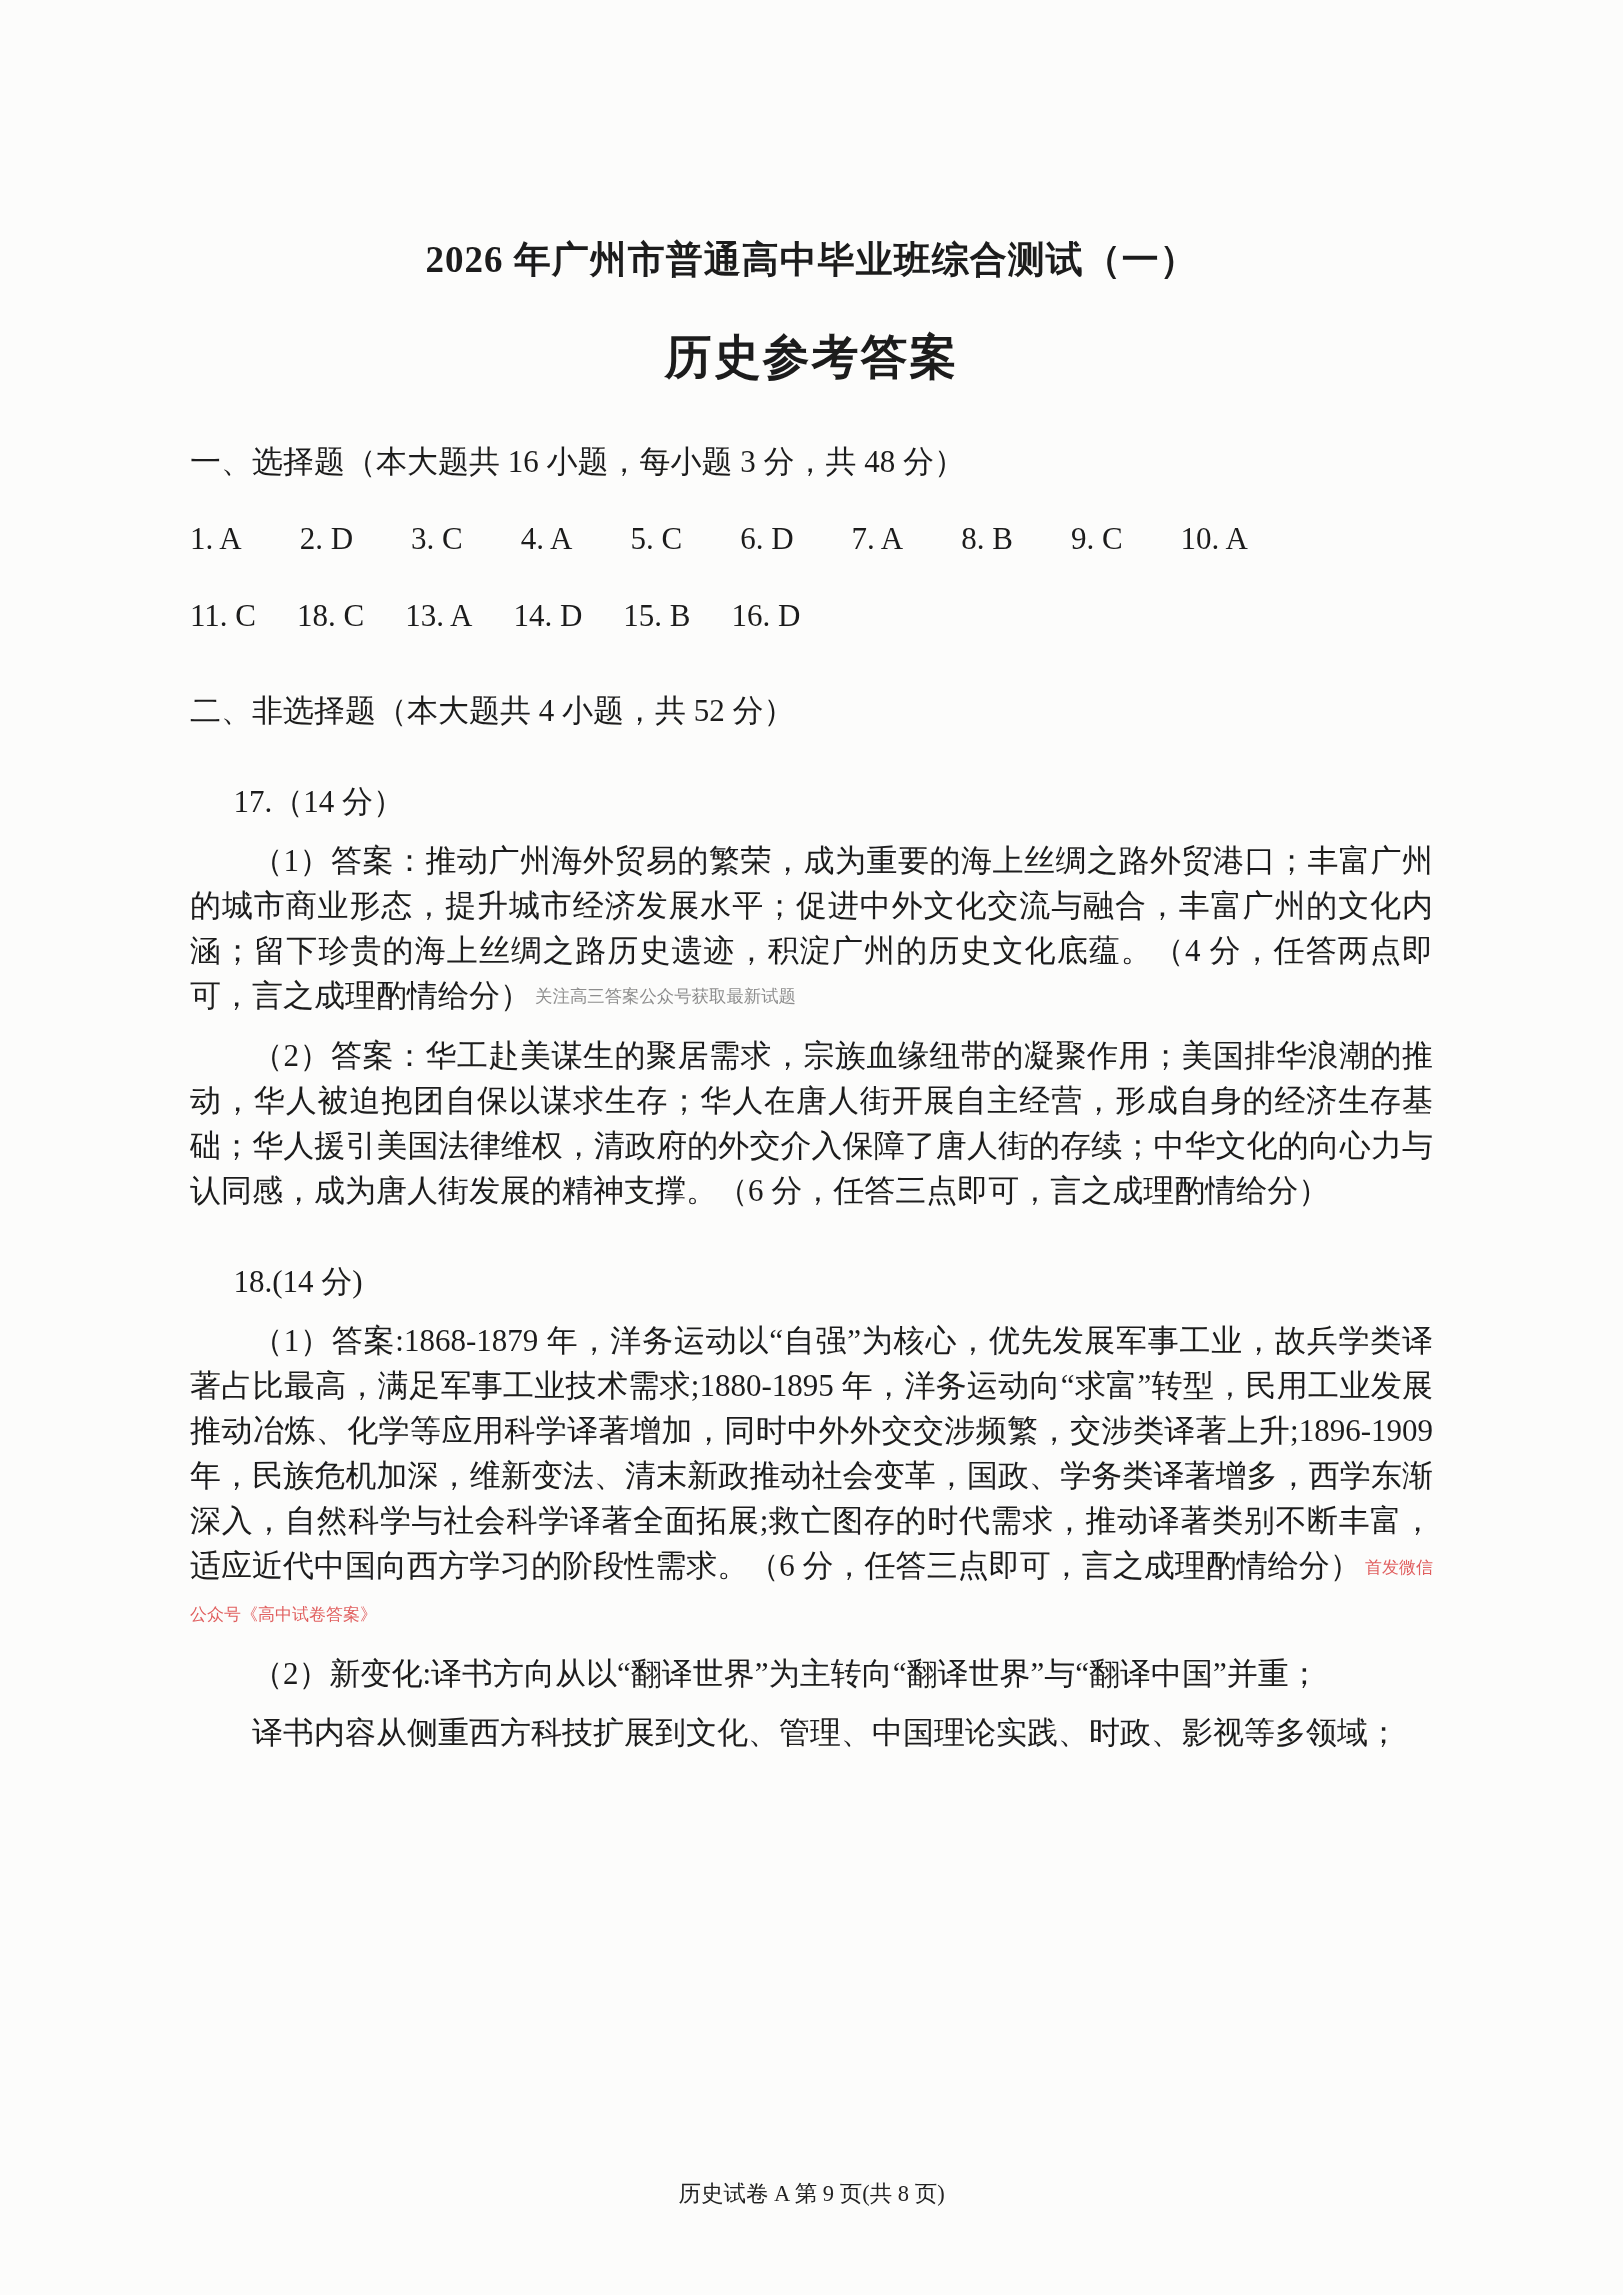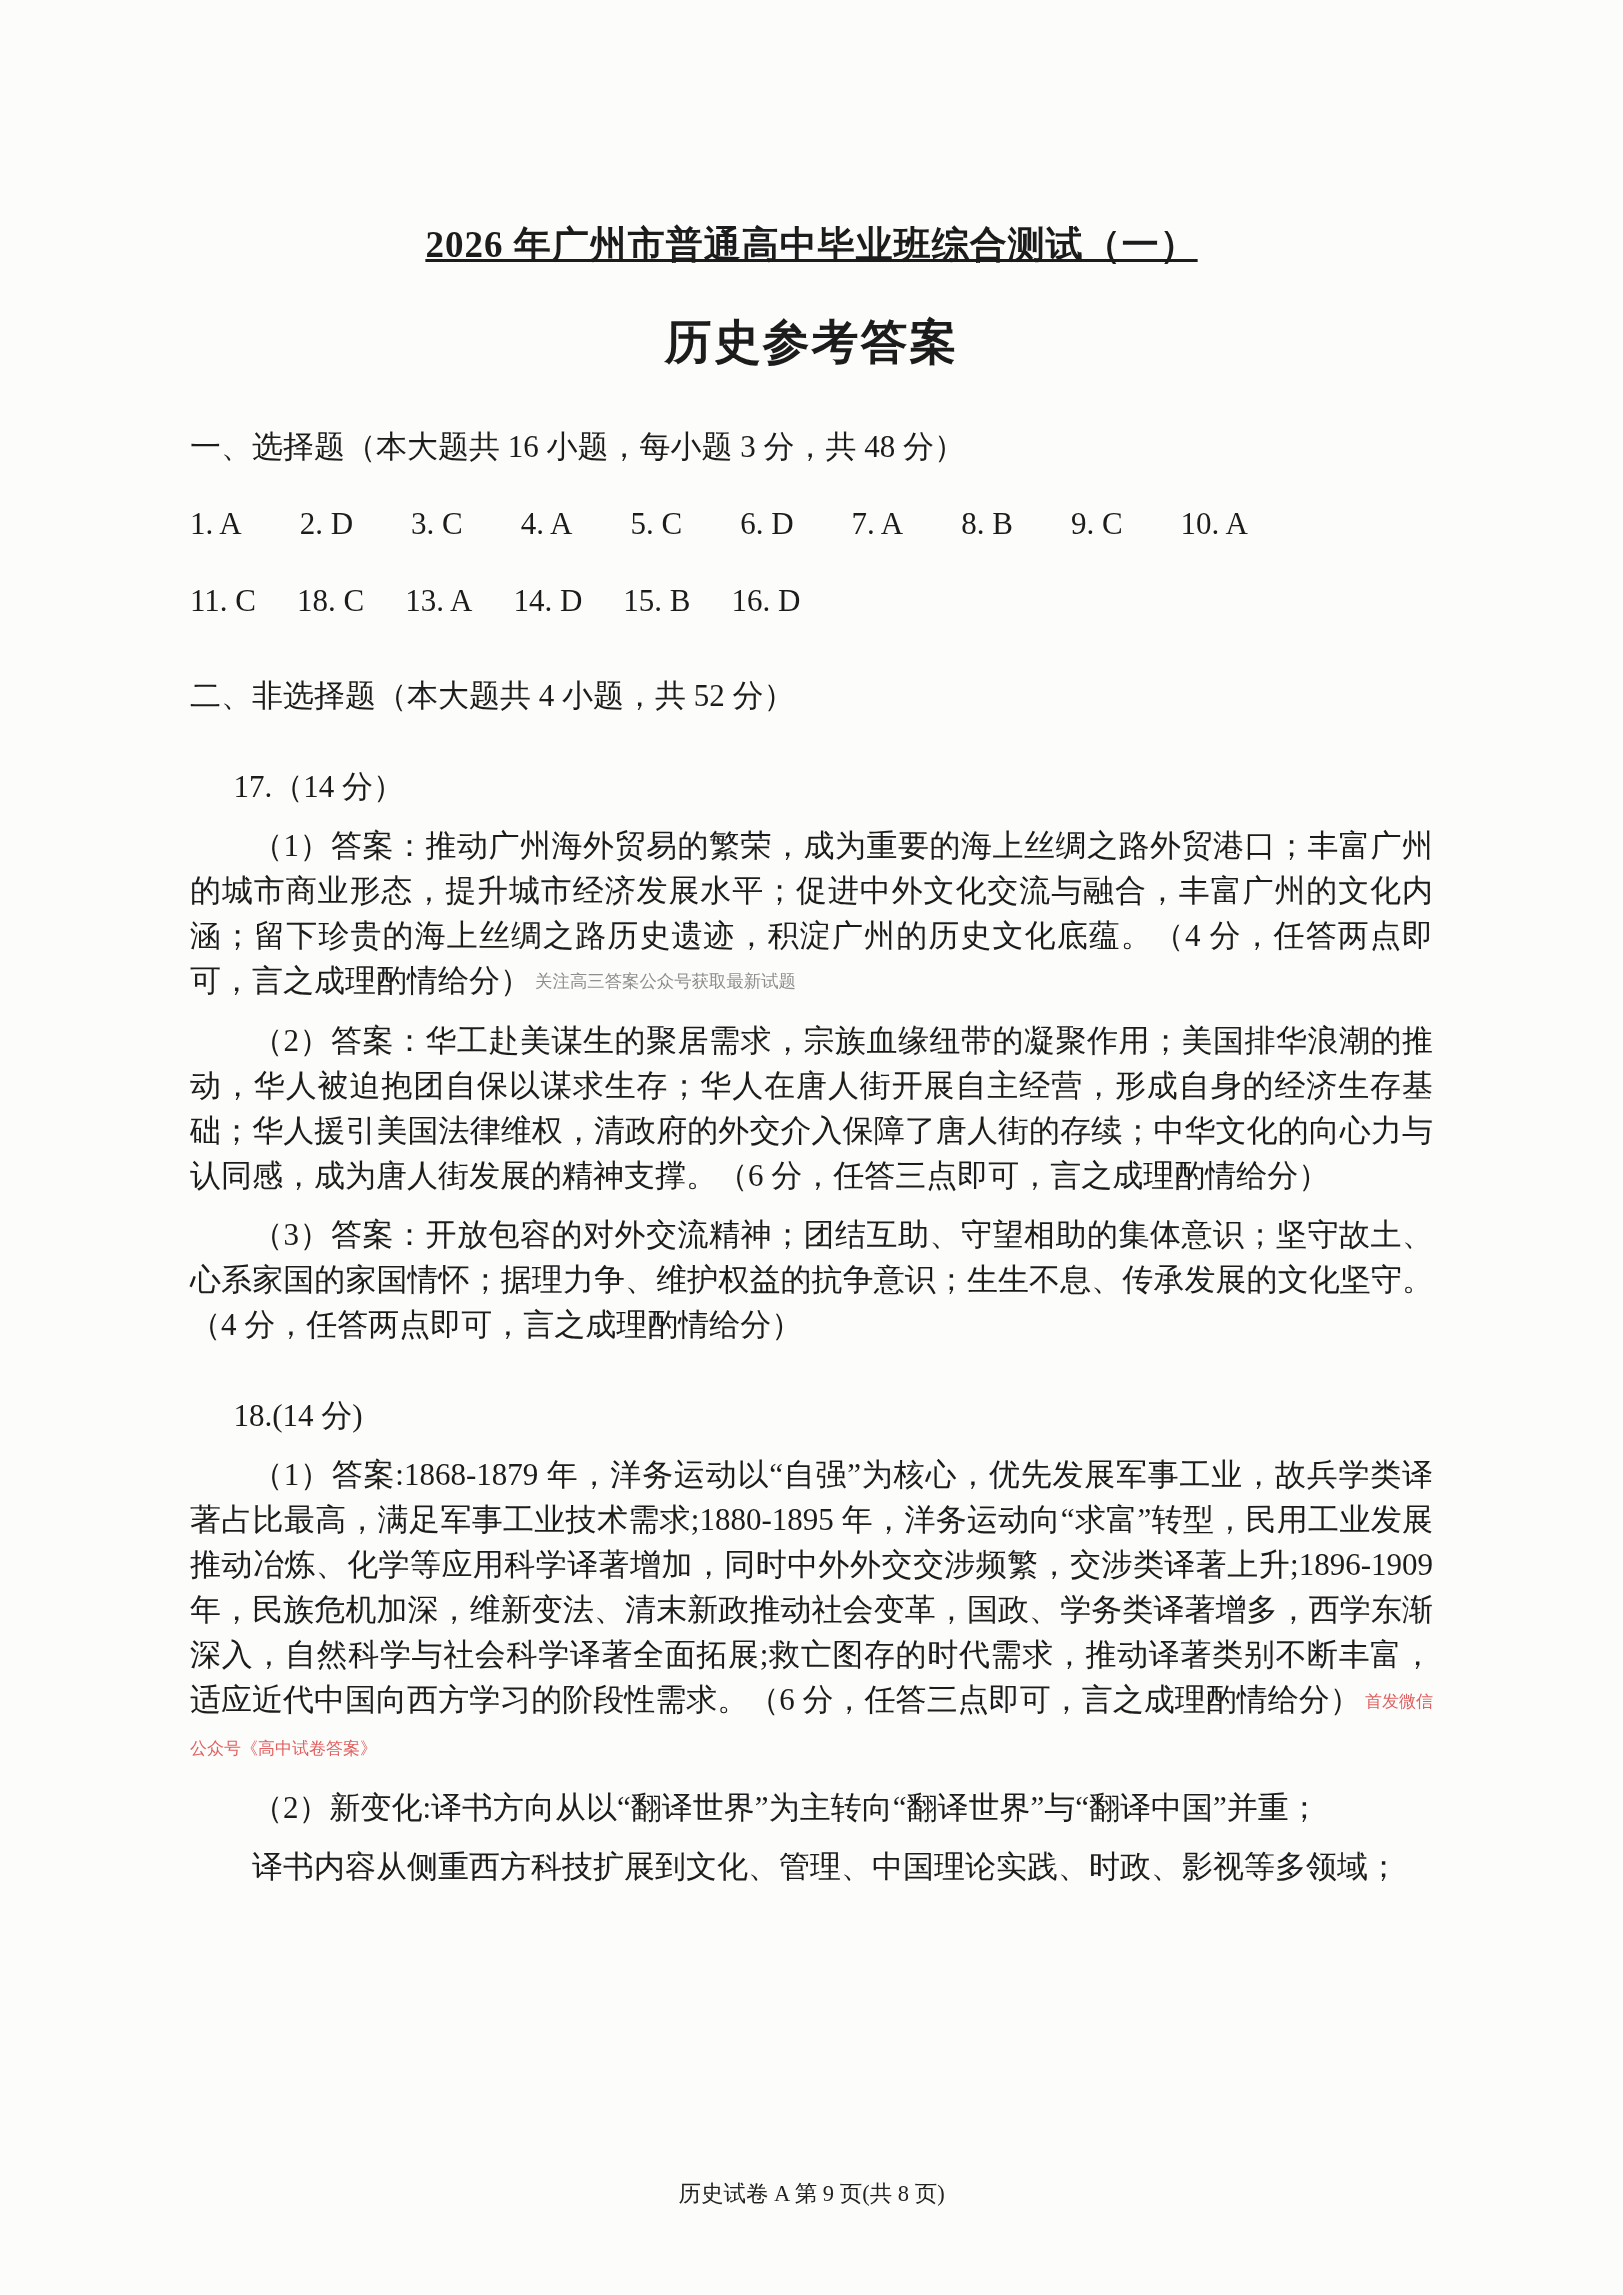--- a/index.html
+++ b/index.html
@@ -15,23 +15,22 @@
     background: #fcfcfb;
     color: #1c1c1c;
     font-family: "Liberation Serif", "DejaVu Serif", serif;
     padding: 220px 190px 0 190px;
     overflow: hidden;
   }
   .title {
     font-size: 37px;
     font-weight: bold;
     text-align: center;
-    margin: 0;
+    margin: 15px;
     letter-spacing: 1px;
-    text-decoration: underline;
   }
   .subtitle {
     font-size: 47px;
     font-weight: bold;
     text-align: center;
     margin: 41px 0 0 0;
     letter-spacing: 2px;
   }
   .heading {
     font-size: 31px;
@@ -120,23 +119,20 @@
   <p class="qnum">17.（14 分）</p>
 
   <p class="para">
     <span>（1）答案：推动广州海外贸易的繁荣，成为重要的海上丝绸之路外贸港口；丰富广州的城市商业形态，提升城市经济发展水平；促进中外文化交流与融合，丰富广州的文化内涵；留下珍贵的海上丝绸之路历史遗迹，积淀广州的历史文化底蕴。（4 分，任答两点即可，言之成理酌情给分）</span><span class="note-gray">关注高三答案公众号获取最新试题</span>
   </p>
 
   <p class="para">
     <span>（2）答案：华工赴美谋生的聚居需求，宗族血缘纽带的凝聚作用；美国排华浪潮的推动，华人被迫抱团自保以谋求生存；华人在唐人街开展自主经营，形成自身的经济生存基础；华人援引美国法律维权，清政府的外交介入保障了唐人街的存续；中华文化的向心力与认同感，成为唐人街发展的精神支撑。（6 分，任答三点即可，言之成理酌情给分）</span>
   </p>
 
-  <p class="para">
-    <span>（3）答案：开放包容的对外交流精神；团结互助、守望相助的集体意识；坚守故土、心系家国的家国情怀；据理力争、维护权益的抗争意识；生生不息、传承发展的文化坚守。（4 分，任答两点即可，言之成理酌情给分）</span>
-  </p>
 
   <p class="qnum">18.(14 分)</p>
 
   <p class="para">
     <span>（1）答案:1868-1879 年，洋务运动以“自强”为核心，优先发展军事工业，故兵学类译著占比最高，满足军事工业技术需求;1880-1895 年，洋务运动向“求富”转型，民用工业发展推动冶炼、化学等应用科学译著增加，同时中外外交交涉频繁，交涉类译著上升;1896-1909 年，民族危机加深，维新变法、清末新政推动社会变革，国政、学务类译著增多，西学东渐深入，自然科学与社会科学译著全面拓展;救亡图存的时代需求，推动译著类别不断丰富，适应近代中国向西方学习的阶段性需求。（6 分，任答三点即可，言之成理酌情给分）</span><span class="note-red">首发微信公众号《高中试卷答案》</span>
   </p>
 
   <p class="para">
     <span>（2）新变化:译书方向从以“翻译世界”为主转向“翻译世界”与“翻译中国”并重；</span>
   </p>

